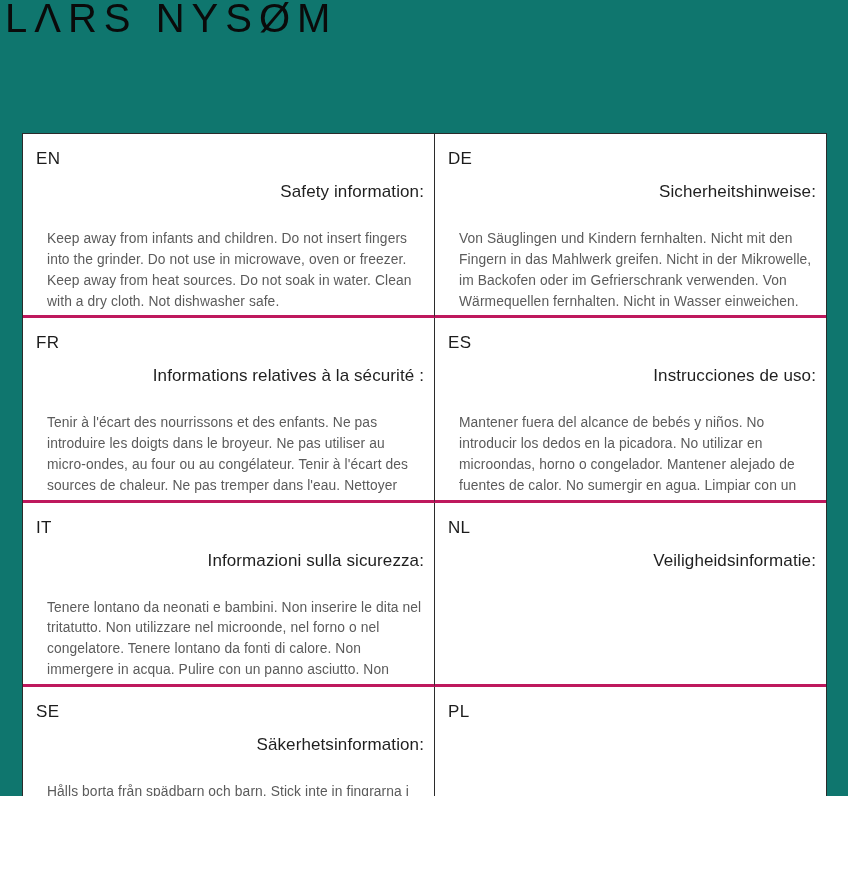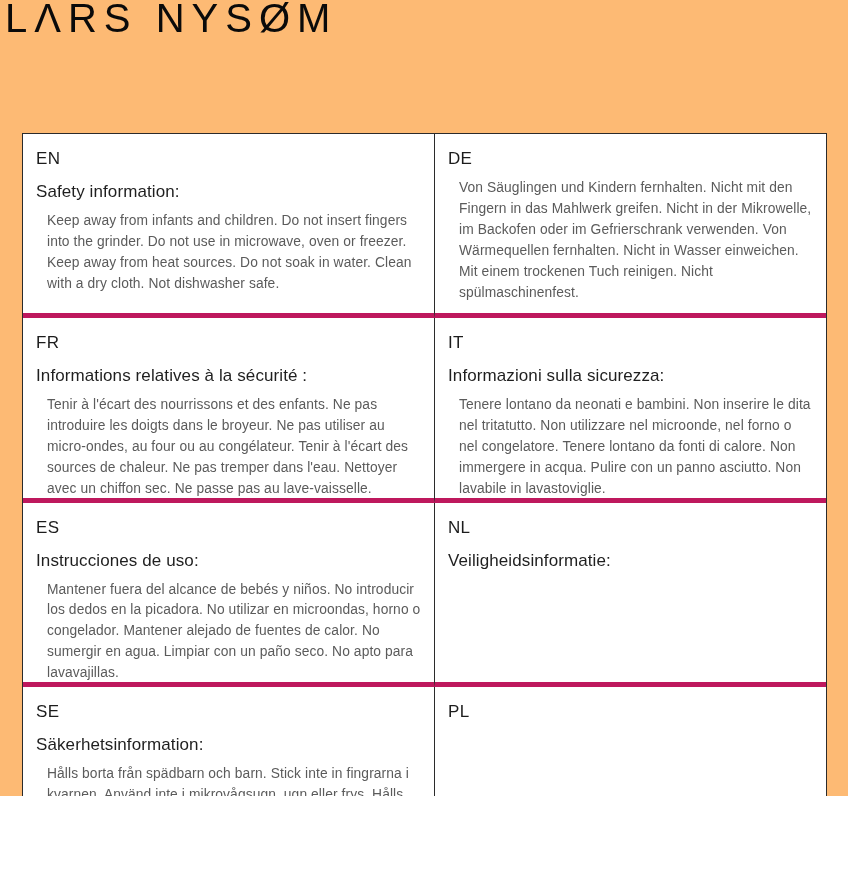--- a/index.html
+++ b/index.html
@@ -7,21 +7,21 @@
   body {
     font-family: "Liberation Sans", "DejaVu Sans", sans-serif;
     width: 848px;
     height: 879px;
     position: relative;
     color: #1c1c1c;
   }
   .page {
     width: 848px;
     height: 796px;
-    background: #fdba74;
+    background: #0f766e;
     position: relative;
     overflow: hidden;
   }
   .brand-logo {
     position: absolute;
     left: 5px;
     top: -4px;
     font-size: 40px;
     font-weight: 500;
     letter-spacing: 7px;
@@ -44,41 +44,42 @@
     width: 805px;
     height: 739px;
     display: grid;
     grid-template-columns: 412px 1fr;
     grid-template-rows: repeat(4, 1fr);
     border: 1px solid #2b2b2b;
     background: #ffffff;
   }
   .cell {
     border-right: 1px solid #2b2b2b;
-    border-bottom: 5px solid #be185d;
+    border-bottom: 3px solid #be185d;
     padding: 15px 10px 0 13px;
     overflow: hidden;
   }
   .cell:nth-child(2n) { border-right: none; }
   .cell:nth-child(7), .cell:nth-child(8) { border-bottom: none; }
   .lang-code {
     font-size: 17px;
     font-weight: 400;
     color: #1c1c1c;
     letter-spacing: 0.3px;
   }
   .cell-heading {
     margin-top: 13px;
     font-size: 17px;
     font-weight: 400;
     color: #1f1f1f;
     letter-spacing: 0.1px;
+    text-align: right;
   }
   .cell-body {
-    margin-top: 9px;
+    margin-top: 27px;
     padding-left: 11px;
     padding-right: 2px;
     font-size: 13.8px;
     line-height: 1.52;
     color: #5b5b5b;
     letter-spacing: 0.1px;
   }
 </style>
 </head>
 <body>
@@ -91,39 +92,40 @@
   <div class="safety-grid">
 
     <div class="cell">
       <div class="lang-code">EN</div>
       <div class="cell-heading">Safety information:</div>
       <div class="cell-body">Keep away from infants and children. Do not insert fingers into the grinder. Do not use in microwave, oven or freezer. Keep away from heat sources. Do not soak in water. Clean with a dry cloth. Not dishwasher safe.</div>
     </div>
 
     <div class="cell">
       <div class="lang-code">DE</div>
+      <div class="cell-heading">Sicherheitshinweise:</div>
       <div class="cell-body">Von Säuglingen und Kindern fernhalten. Nicht mit den Fingern in das Mahlwerk greifen. Nicht in der Mikrowelle, im Backofen oder im Gefrierschrank verwenden. Von Wärmequellen fernhalten. Nicht in Wasser einweichen. Mit einem trockenen Tuch reinigen. Nicht spülmaschinenfest.</div>
     </div>
 
     <div class="cell">
       <div class="lang-code">FR</div>
       <div class="cell-heading">Informations relatives à la sécurité :</div>
       <div class="cell-body">Tenir à l'écart des nourrissons et des enfants. Ne pas introduire les doigts dans le broyeur. Ne pas utiliser au micro-ondes, au four ou au congélateur. Tenir à l'écart des sources de chaleur. Ne pas tremper dans l'eau. Nettoyer avec un chiffon sec. Ne passe pas au lave-vaisselle.</div>
     </div>
 
     <div class="cell">
+      <div class="lang-code">ES</div>
+      <div class="cell-heading">Instrucciones de uso:</div>
+      <div class="cell-body">Mantener fuera del alcance de bebés y niños. No introducir los dedos en la picadora. No utilizar en microondas, horno o congelador. Mantener alejado de fuentes de calor. No sumergir en agua. Limpiar con un paño seco. No apto para lavavajillas.</div>
+    </div>
+
+    <div class="cell">
       <div class="lang-code">IT</div>
       <div class="cell-heading">Informazioni sulla sicurezza:</div>
       <div class="cell-body">Tenere lontano da neonati e bambini. Non inserire le dita nel tritatutto. Non utilizzare nel microonde, nel forno o nel congelatore. Tenere lontano da fonti di calore. Non immergere in acqua. Pulire con un panno asciutto. Non lavabile in lavastoviglie.</div>
-    </div>
-
-    <div class="cell">
-      <div class="lang-code">ES</div>
-      <div class="cell-heading">Instrucciones de uso:</div>
-      <div class="cell-body">Mantener fuera del alcance de bebés y niños. No introducir los dedos en la picadora. No utilizar en microondas, horno o congelador. Mantener alejado de fuentes de calor. No sumergir en agua. Limpiar con un paño seco. No apto para lavavajillas.</div>
     </div>
 
     <div class="cell">
       <div class="lang-code">NL</div>
       <div class="cell-heading">Veiligheidsinformatie:</div>
     </div>
 
     <div class="cell">
       <div class="lang-code">SE</div>
       <div class="cell-heading">Säkerhetsinformation:</div>

